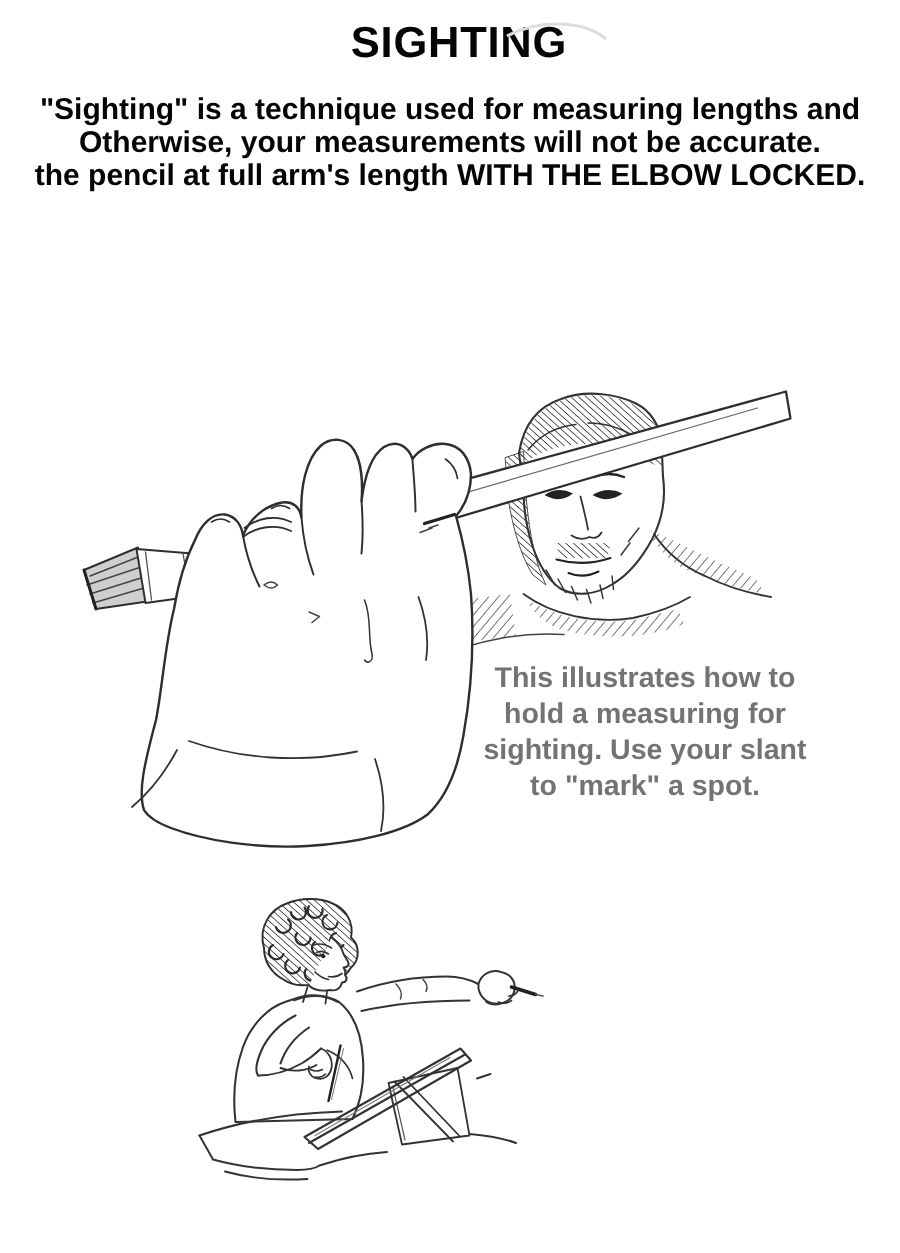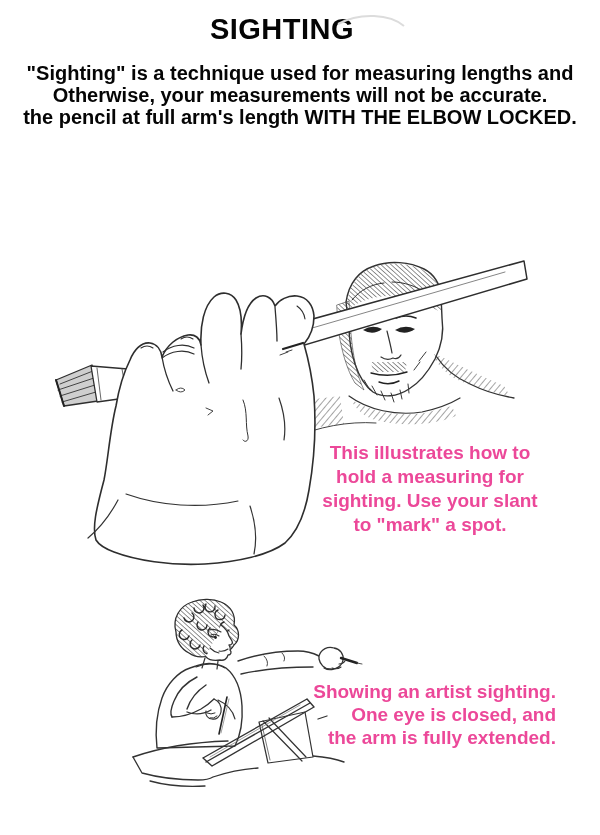--- a/index.html
+++ b/index.html
@@ -2,28 +2,28 @@
 <html><head>
 <meta charset="utf-8">
 <style>
   html,body{margin:0;padding:0;background:#fff;}
   .page{
     position:relative;width:600px;height:835px;background:#fff;
     font-family:"Liberation Sans",sans-serif;color:#000;overflow:hidden;
   }
   .page-title{
     position:absolute;top:13px;left:0;width:564px;text-align:center;
-    font-size:29px;font-weight:bold;letter-spacing:.5px;color:#050505;
+    font-size:29px;font-weight:bold;letter-spacing:.5px;color:#050505;padding-left:24px;
   }
   .intro{
     position:absolute;top:62px;left:2px;width:596px;text-align:center;
     font-size:20px;font-weight:bold;line-height:22px;color:#050505;
   }
   .artsvg{position:absolute;top:0;left:0;width:600px;height:835px;pointer-events:none;}
-  .caption{position:absolute;font-weight:bold;color:#ec4899;}
+  .caption{position:absolute;font-weight:bold;color:#737373;}
   .caption-1{top:441px;left:322px;width:216px;text-align:center;font-size:19px;line-height:24px;}
   .caption-2{top:680px;left:300px;width:256px;text-align:right;font-size:19px;line-height:23px;}
 </style>
 </head>
 <body>
 
 <div class="page">
 
   <div class="page-title">SIGHTING</div>
 
@@ -167,19 +167,14 @@
     </g>
   </svg>
 
   <div class="caption caption-1">
     <div>This illustrates how to</div>
     <div>hold a measuring for</div>
     <div>sighting. Use your slant</div>
     <div>to "mark" a spot.</div>
   </div>
 
-  <div class="caption caption-2">
-    <div>Showing an artist sighting.</div>
-    <div>One eye is closed, and</div>
-    <div>the arm is fully extended.</div>
-  </div>
 
 </div>
 
 </body></html>

